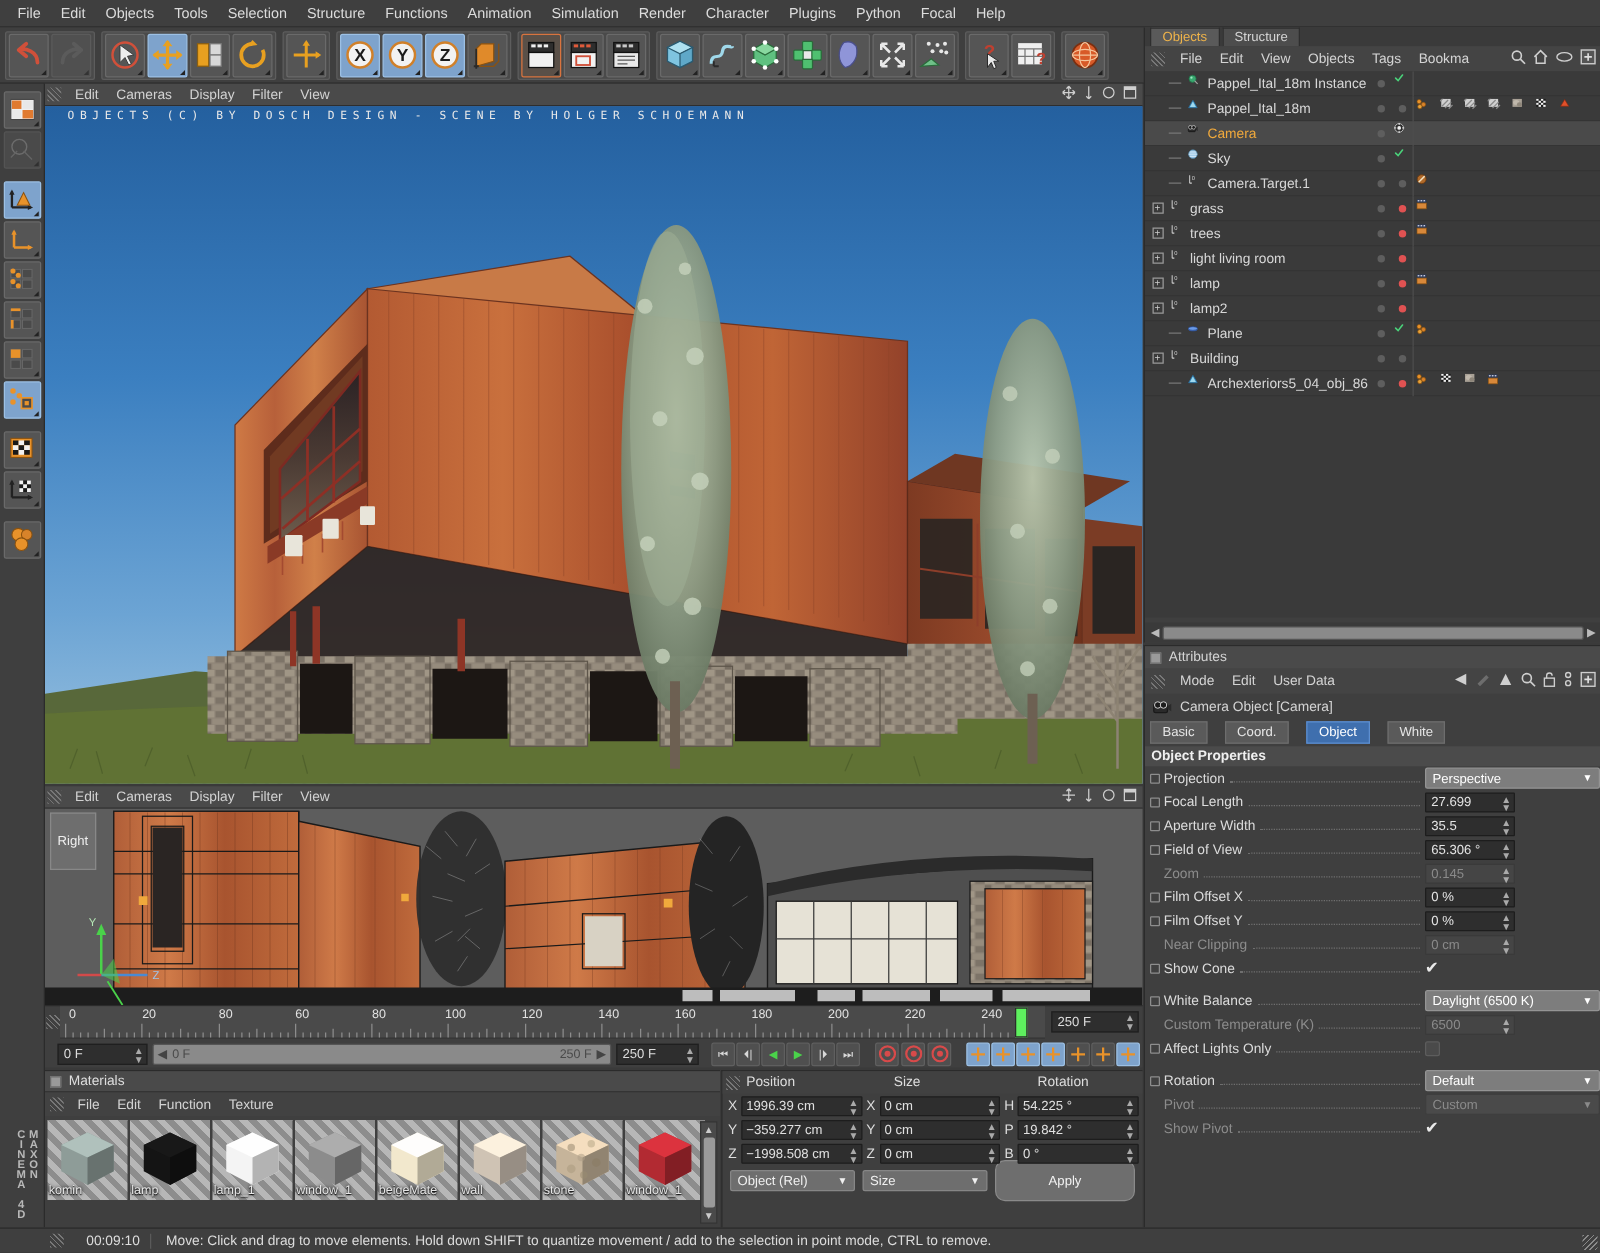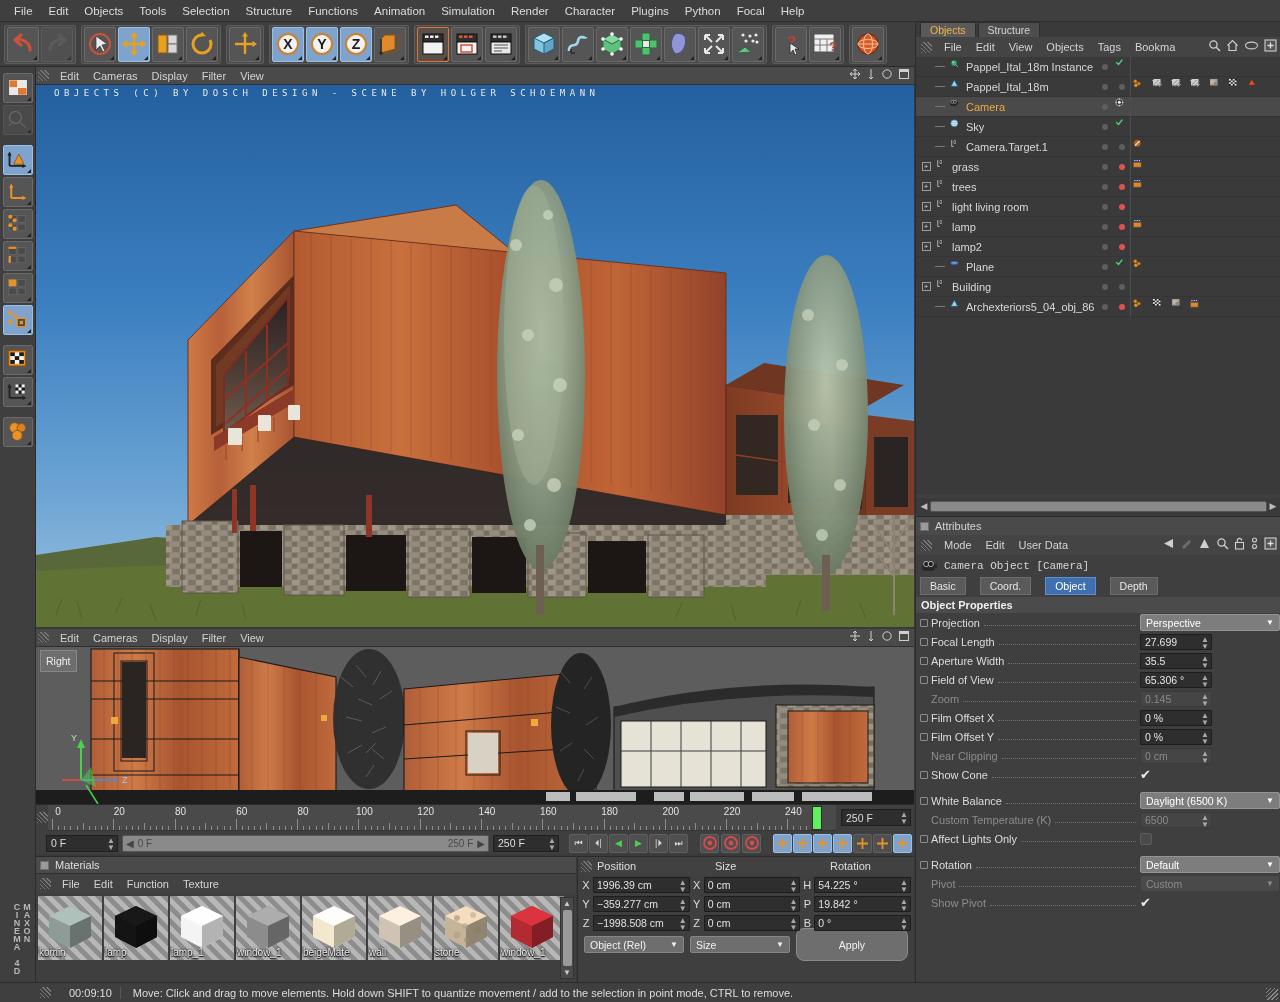--- a/index.html
+++ b/index.html
@@ -55,21 +55,21 @@
   #vp1 { left:36px; top:67px; width:878px; height:560px; }
   #vp1 .canvas { position:relative; width:878px; height:542px; overflow:hidden;
     background:linear-gradient(#2f6fb5 0%, #3f84c6 35%, #6aa3d4 70%, #8fbbdc 100%); }
   .wmark { position:absolute; top:3px; left:18px; color:#e9e9e9; font-size:9px;
     letter-spacing:4.5px; font-family:"DejaVu Sans Mono", monospace; z-index:6; white-space:nowrap;}
 
   
   #vp2 { left:36px; top:629px; width:878px; height:175px; }
   #vp2 .canvas2 { position:relative; width:878px; height:157px; background:#5d5d5d; overflow:hidden; }
   .vlabel { position:absolute; left:4px; top:3px; background:#6e6e6e; color:#eee;
-    padding:4px 5px; font-size:10.5px; border:1px solid #888; z-index:5; }
+    padding:16px 5px; font-size:10.5px; border:1px solid #888; z-index:5; }
 
   
   #timeline { position:absolute; left:36px; top:804px; width:878px; height:50px;
     background:#3f3f3f; border-top:1px solid #2b2b2b; }
   .ruler { position:relative; height:26px; background:#4a4a4a; margin-left:10px;
     border-bottom:1px solid #333; }
   .ruler .tick { position:absolute; bottom:0; width:1px; background:#8c8c8c; }
   .ruler .tlabel { position:absolute; top:1px; font-size:10px; color:#e2e2e2; transform:translateX(-50%); }
   .playhead { position:absolute; top:1px; width:10px; height:24px; background:#5ef05e; border:1px solid #2c2c2c; }
   .numfield { background:#2e2e2e; border:1px solid #1f1f1f; color:#dcdcdc; height:17px;
@@ -153,21 +153,21 @@
   .omarrow { width:12px; color:#bbb; font-size:9px; text-align:center;}
 
   
   #attrs { position:absolute; left:915px; top:516px; width:365px; bottom:20px;
     background:#3f3f3f; border-left:1px solid #2b2b2b; border-top:1px solid #2b2b2b;}
   .ahdr { height:18px; background:#4a4a4a; display:flex; align-items:center; padding-left:4px;}
   .amenu { height:20px; background:#444; display:flex; align-items:center;
     padding-left:2px; position:relative;}
   .amenu .vm { padding:1px 7px; font-size:11px;}
   .aobj { height:21px; display:flex; align-items:center; padding-left:6px; gap:6px;
-    background:#3f3f3f; font-size:11px;font-family:Liberation Mono, monospace;}
+    background:#3f3f3f; font-size:11px;}
   .atabs { height:19px; display:flex; align-items:center; padding-left:4px; gap:14px;}
   .atab { padding:2px 9px; font-size:10.5px; background:#5a5a5a; border:1px solid #6d6d6d;
     color:#e6e6e6; cursor:pointer;}
   .atab.act { background:#3f6fae; border-color:#5d8fd0; color:#fff;}
   .asect { height:16px; background:#4b4b4b; display:flex; align-items:center;
     padding-left:5px; font-size:11px; font-weight:bold; color:#f0f0f0; margin-top:2px;}
   .arow { display:flex; align-items:center; height:19px; padding-left:4px; gap:0;}
   .abullet { width:8px; height:8px; border:1px solid #8d8d8d; border-radius:1px; margin-right:3px; flex:none;}
   .alabel { font-size:11px; color:#dcdcdc; white-space:nowrap; }
   .alabel.dim { color:#8c8c8c; }
@@ -1904,21 +1904,21 @@
         <circle cx="4.2" cy="4" r="2.6" fill="#1c1c1c" stroke="#cfcfcf" stroke-width="0.8"></circle>
         <circle cx="8.8" cy="4" r="2.6" fill="#1c1c1c" stroke="#cfcfcf" stroke-width="0.8"></circle>
         <polygon points="12,5 15,3 15,9 12,7" fill="#2a2a2a"></polygon>
       </svg>
       <span>Camera Object [Camera]</span>
     </div>
     <div class="atabs" id="atabs">
         <div class="atab">Basic</div>
         <div class="atab">Coord.</div>
         <div class="atab act">Object</div>
-        <div class="atab">Depth</div>
+        <div class="atab">White</div>
       </div>
     <div class="asect">Object Properties</div>
     <div id="aprops">
         <div class="arow">
           <div class="abullet"></div>
           <div class="alabel">Projection</div>
           <div class="adots"></div>
           <div class="aval">
             <div class="addown">
               <span>Perspective</span>

